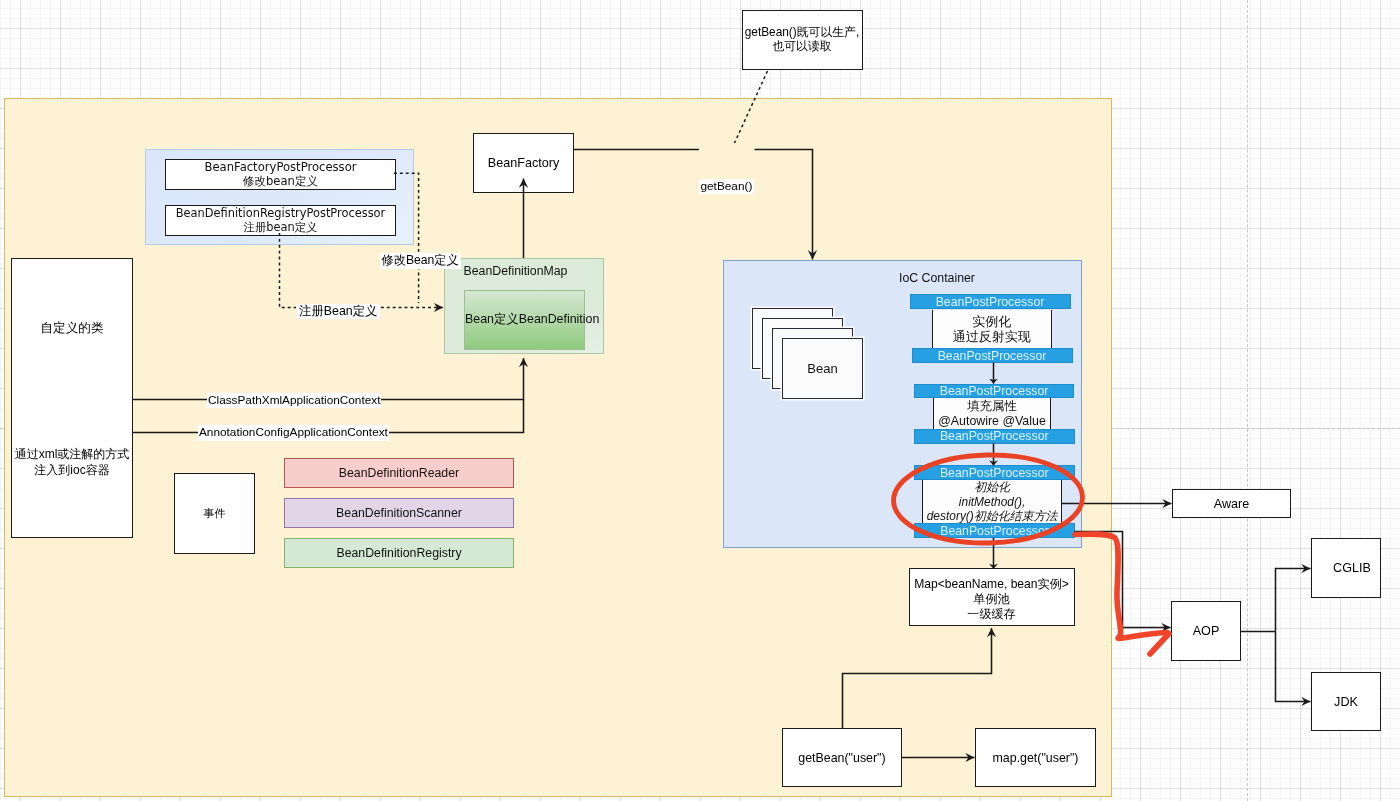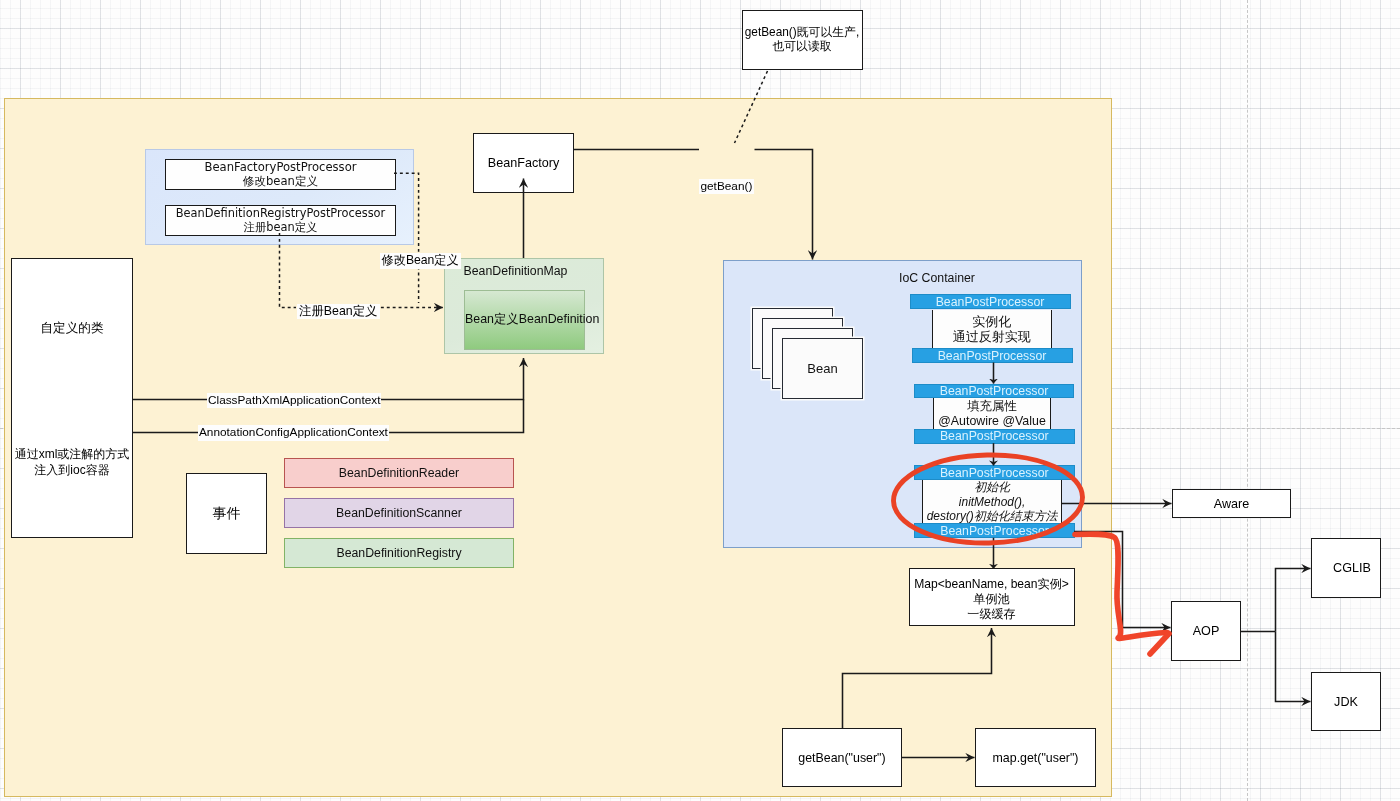--- a/index.html
+++ b/index.html
@@ -85,21 +85,21 @@
 .s3w{left:921.8px;top:480px;width:140.5px;height:43.5px;font-size:11.95px;line-height:14.4px;white-space:nowrap;font-style:italic;}
 .b3b{left:914.3px;top:523.4px;width:160.5px;height:14.4px;}
 
 
 .nb-note{left:741.5px;top:10px;width:121px;height:60px;font-size:11.85px;line-height:14.2px;white-space:nowrap;padding-bottom:2px;}
 .nb-beanfactory{left:473px;top:133px;width:101px;height:60px;font-size:12.6px;}
 .nb-custom{left:11px;top:258px;width:122px;height:280px;font-size:13px;
   display:block;position:absolute;}
 .cc-top{position:absolute;left:0;right:0;top:61px;text-align:center;font-size:12.6px;}
 .cc-bottom{position:absolute;left:0;right:0;top:188px;text-align:center;line-height:15.6px;white-space:nowrap;font-size:12px;}
-.nb-event{left:186px;top:473px;width:81px;height:81px;font-size:14px;}
+.nb-event{left:174px;top:473px;width:81px;height:81px;font-size:11px;}
 .nb-map{left:908.5px;top:568.3px;width:166px;height:58px;font-size:12.1px;line-height:14.8px;padding-top:4px;white-space:nowrap;}
 .nb-getbean{left:782px;top:728px;width:120px;height:59px;font-size:12.4px;}
 .nb-mapget{left:975px;top:728px;width:121px;height:59px;font-size:12.4px;}
 .nb-aware{left:1172px;top:489px;width:119px;height:29px;font-size:12.6px;}
 .nb-aop{left:1171px;top:601px;width:70px;height:60px;font-size:12.6px;}
 .nb-cglib{left:1311px;top:538px;width:70px;height:60px;font-size:12.6px;padding-left:12px;}
 .nb-jdk{left:1311px;top:672px;width:70px;height:59px;font-size:12.6px;}
 
 
 .def-box{position:absolute;left:284px;width:230px;height:30px;box-sizing:border-box;

